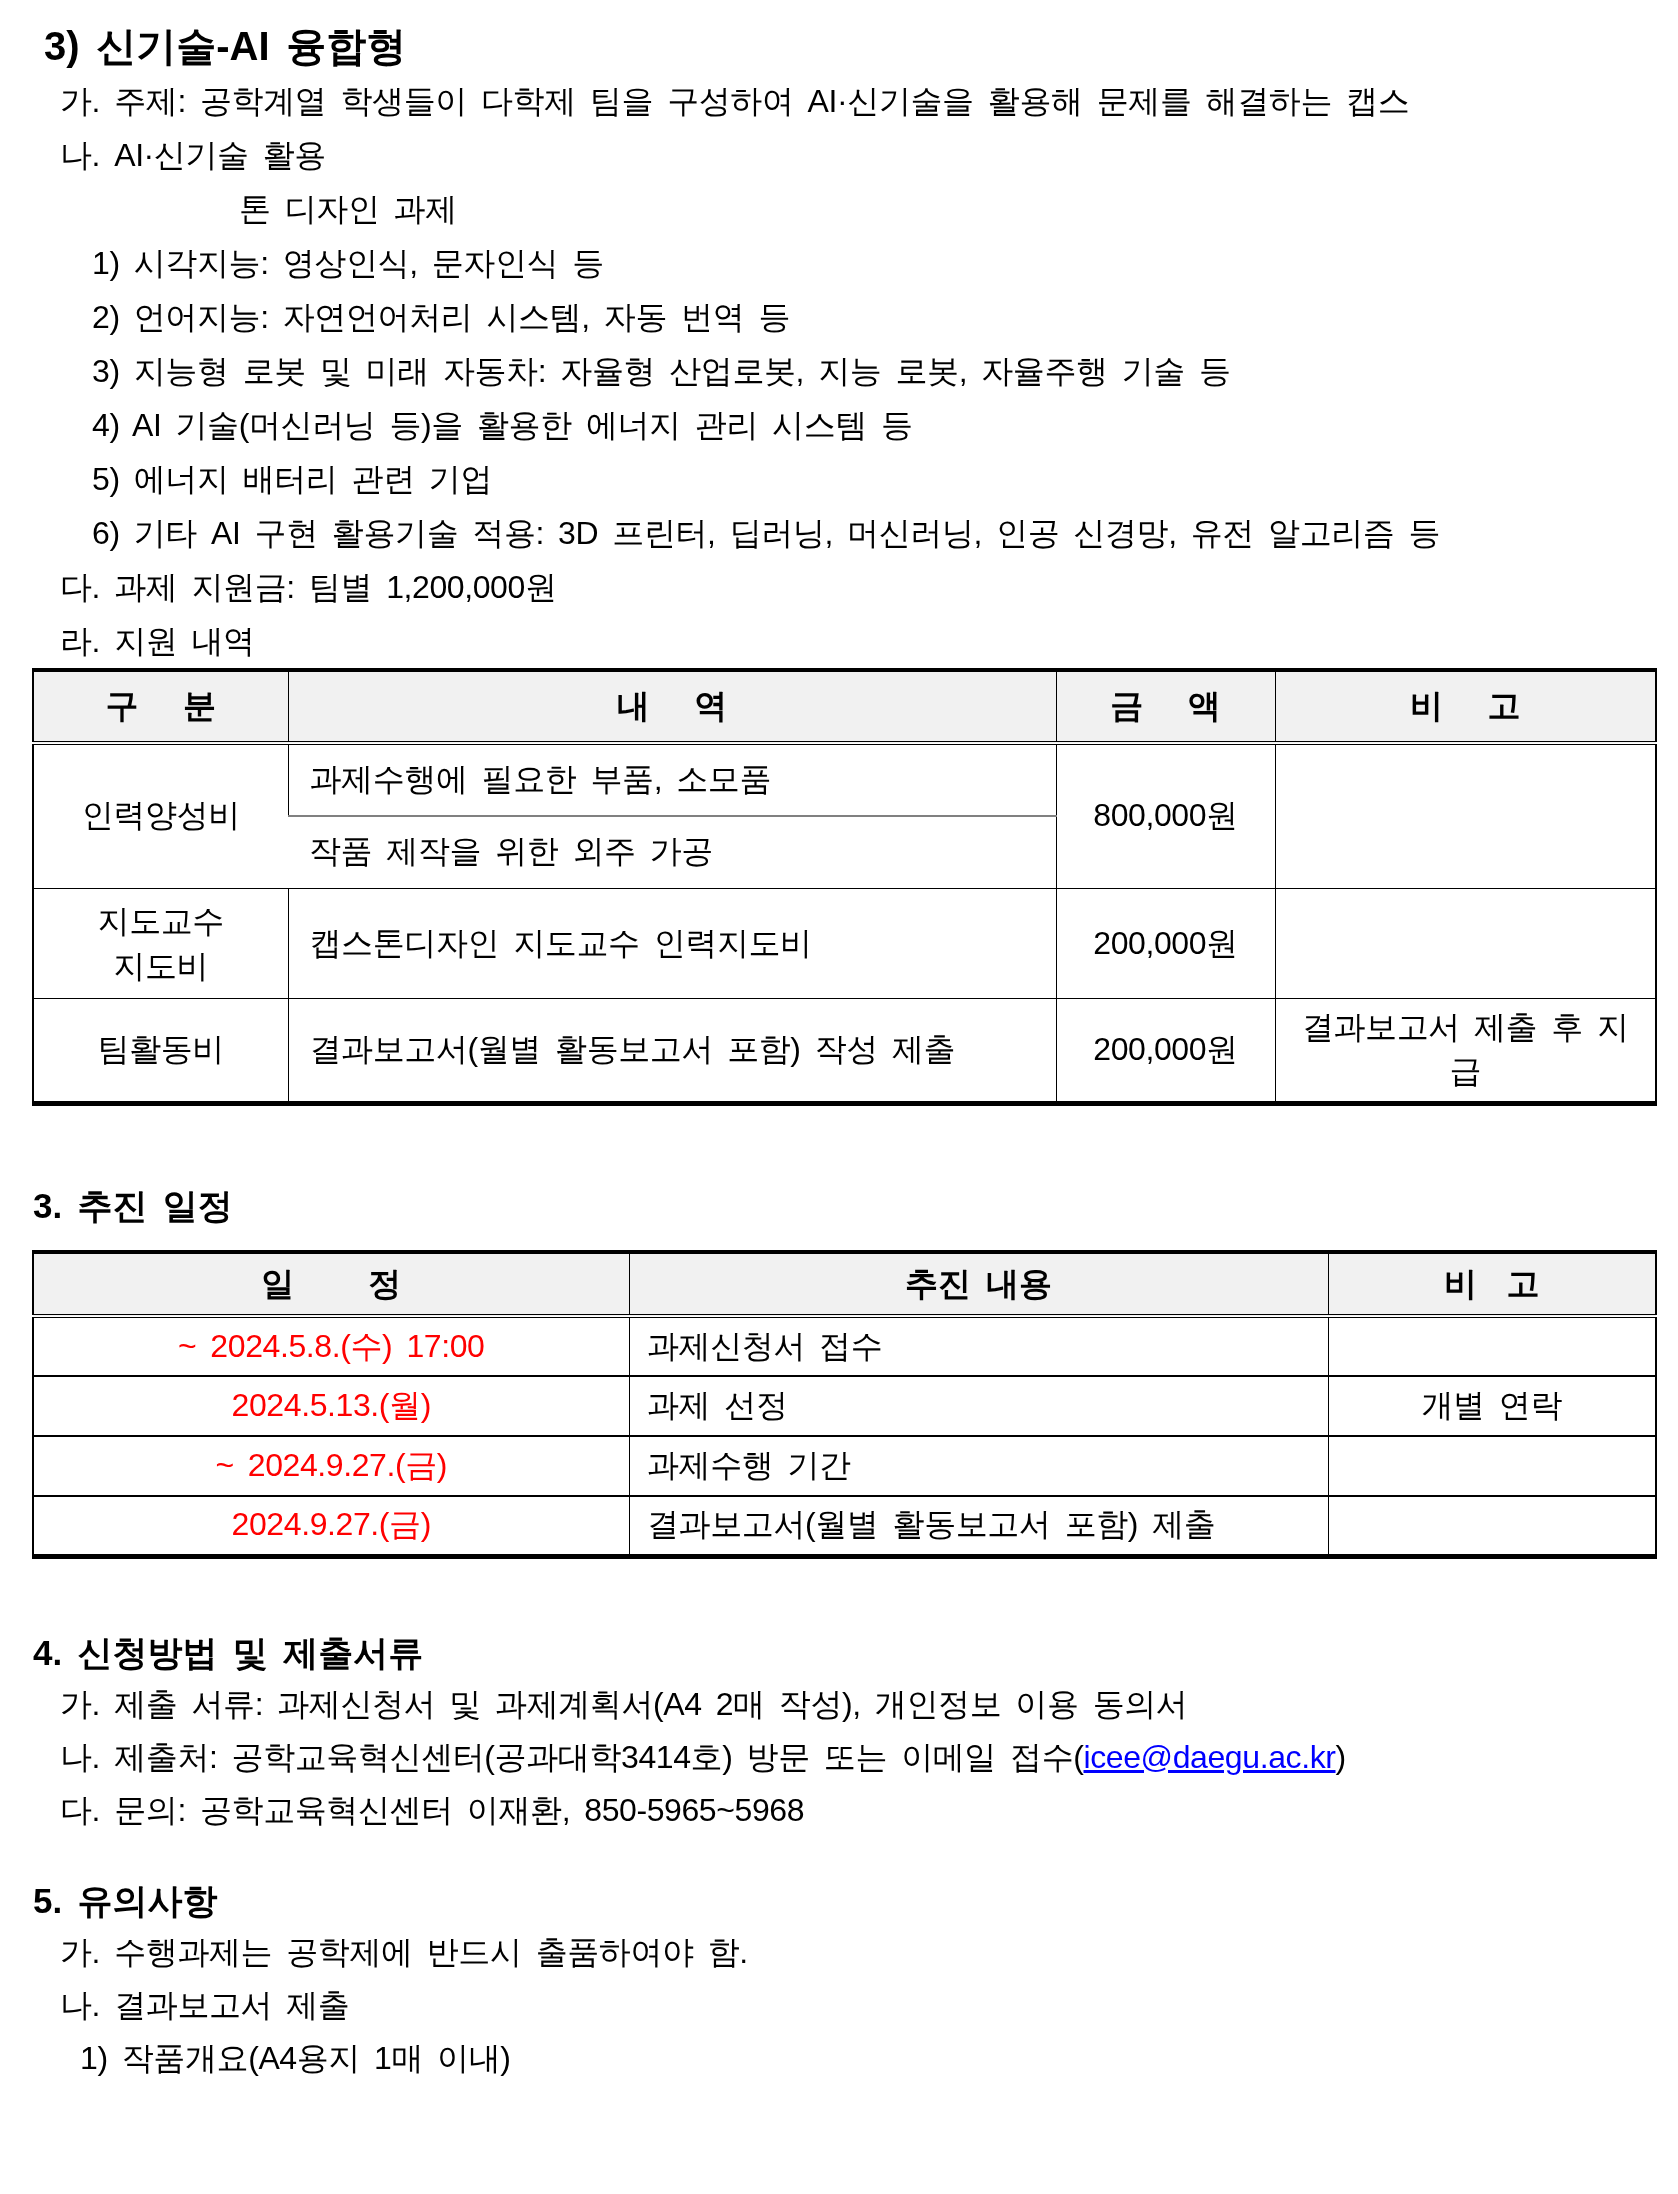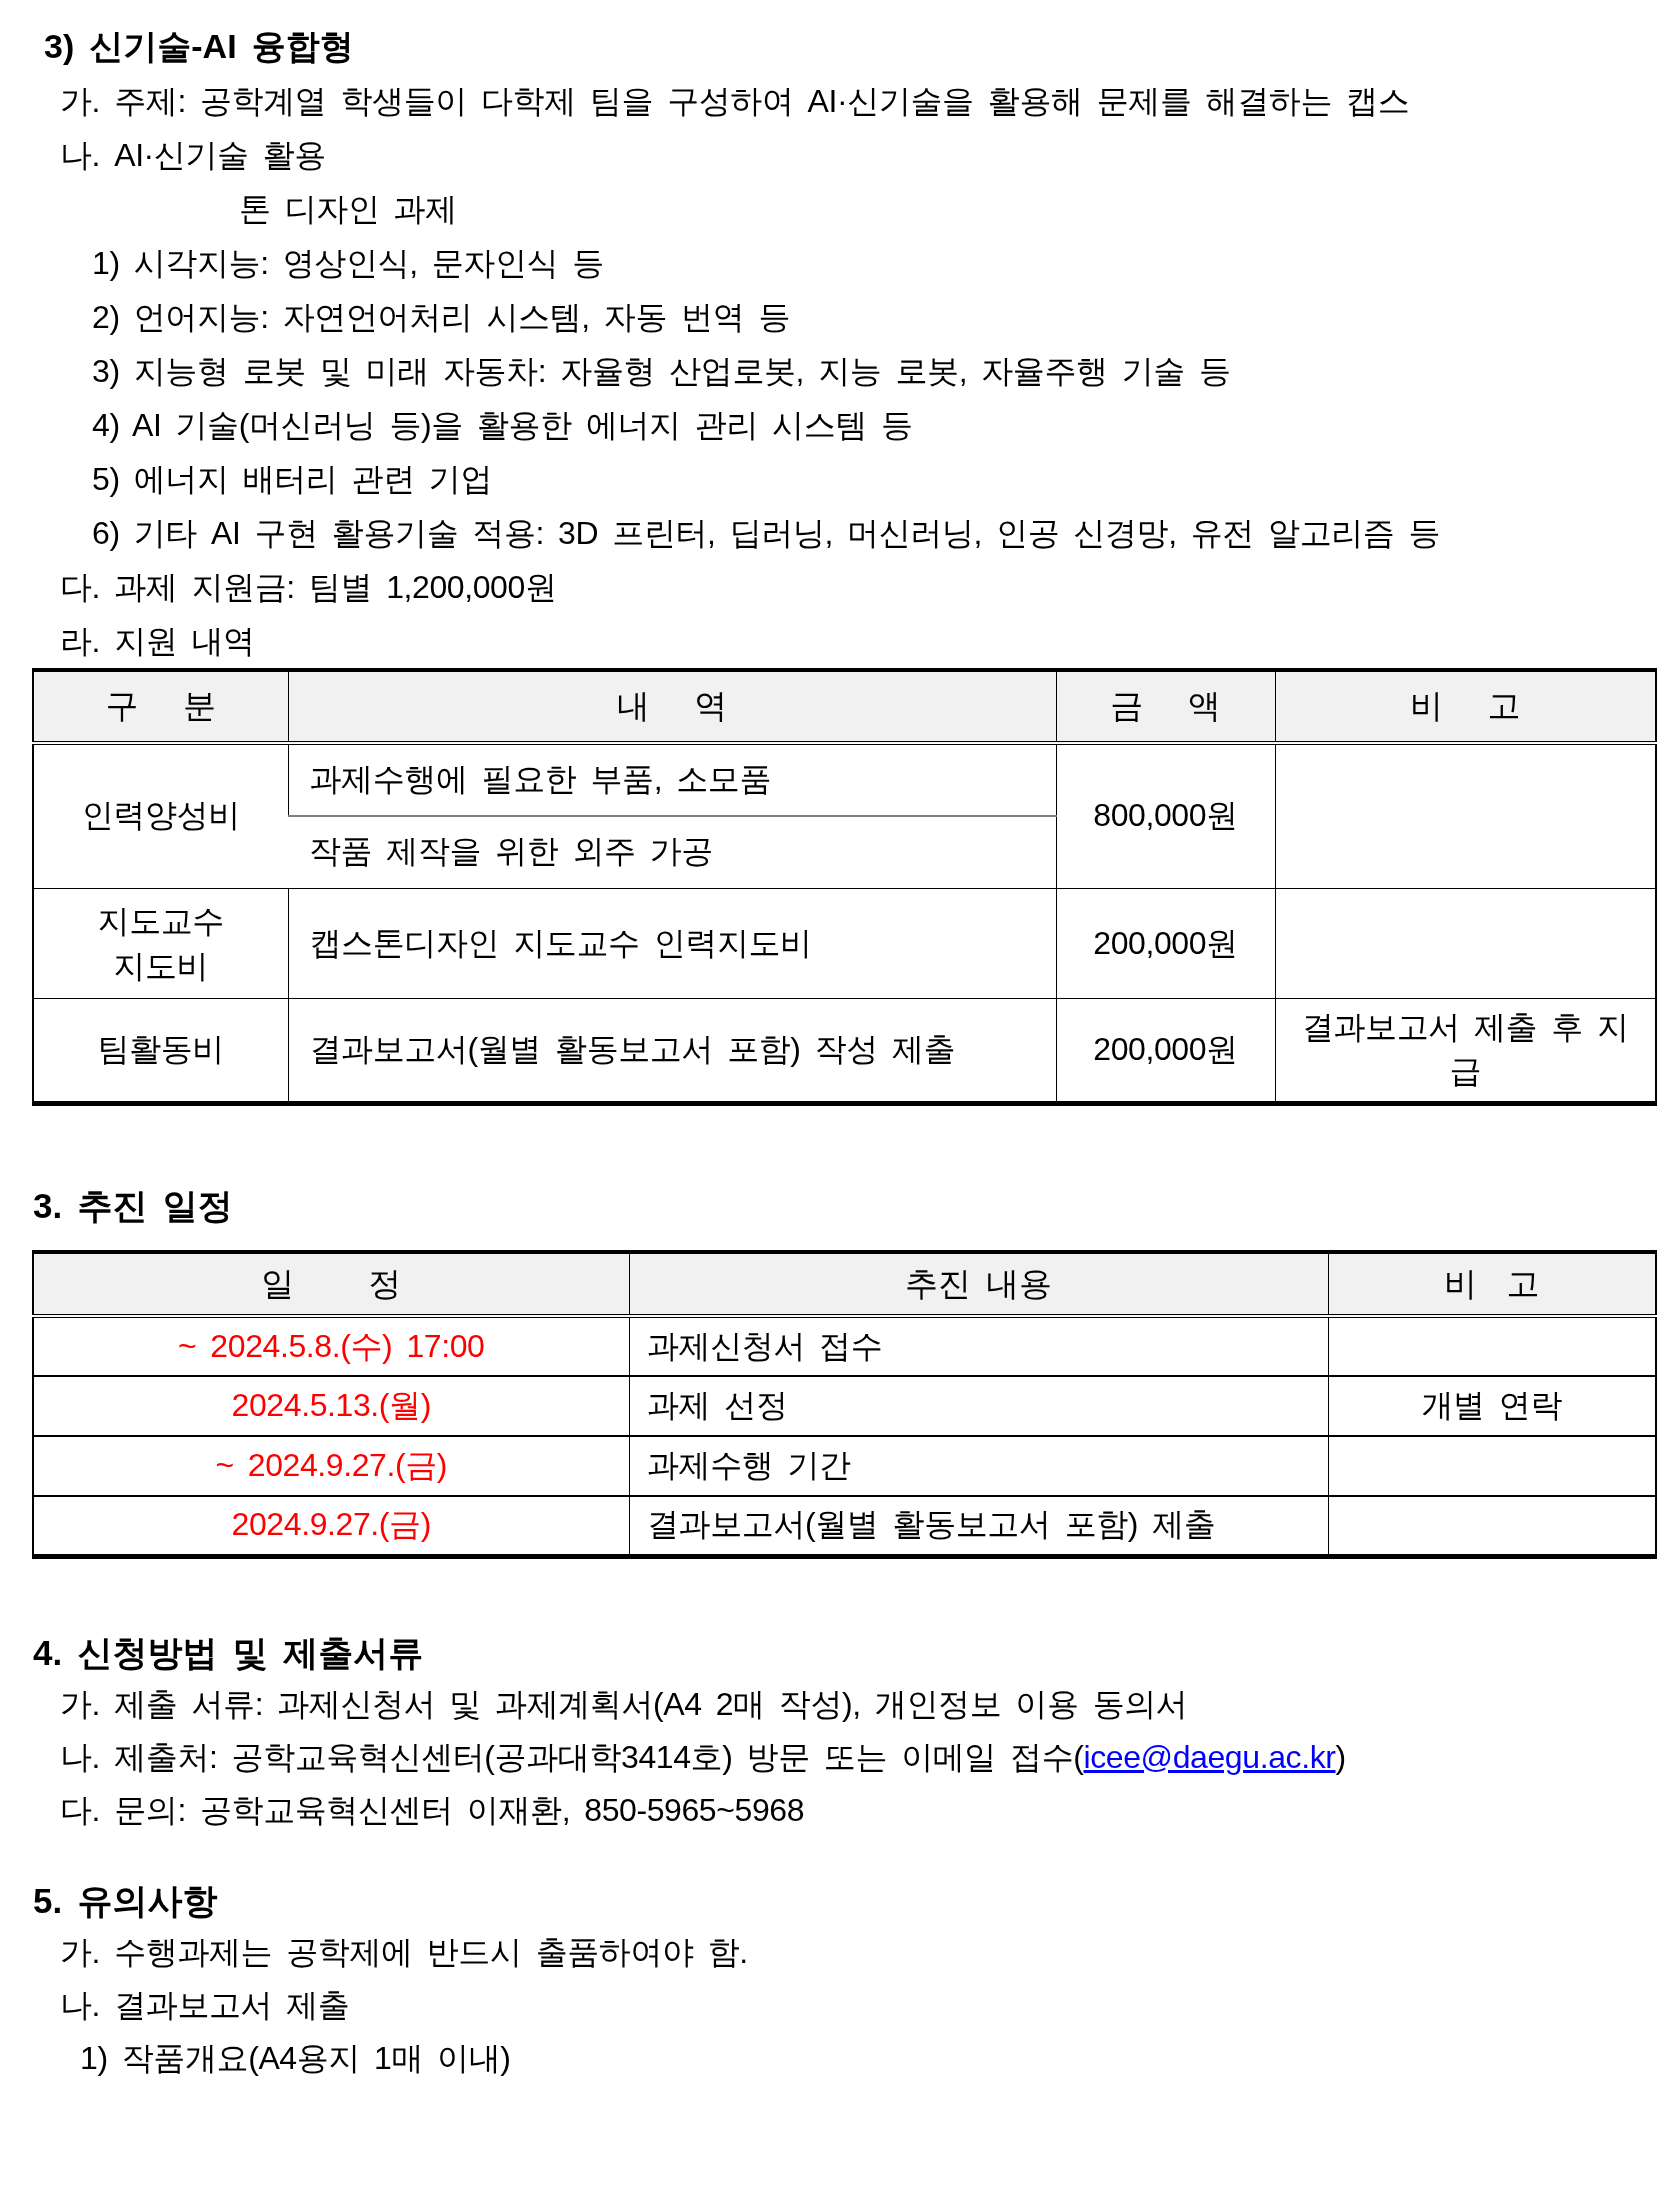--- a/index.html
+++ b/index.html
@@ -7,33 +7,33 @@
     width:1678px; height:2194px; background:#ffffff; color:#000000;
     font-family:"Liberation Sans","DejaVu Sans",sans-serif;
     font-size:32px; letter-spacing:-0.4px; word-spacing:5.6px;
     overflow:hidden;
   }
   .line { line-height:54px; white-space:nowrap; }
   .sec45-line { line-height:53px; white-space:nowrap; }
 
   
   .intro { padding-top:17.5px; }
-  .intro-heading { font-weight:bold; font-size:34px; line-height:56px; margin-left:44px; letter-spacing:0; }
+  .intro-heading { font-weight:bold; font-size:40px; line-height:56px; margin-left:44px; letter-spacing:0; }
   .ml-ga   { margin-left:60px; }
   .ml-cont { margin-left:239px; }
   .ml-item { margin-left:92px; }
 
   
   table { border-collapse:collapse; table-layout:fixed; width:1623px; margin-left:32px; }
   .t1, .t2 {
     border-left:2.4px solid #000; border-right:2.4px solid #000;
     border-top:4.8px solid #000;  border-bottom:5.6px solid #000;
   }
   th {
-    background:#f1f1f1; font-weight:normal; font-size:33px;
+    background:#f1f1f1; font-weight:bold; font-size:33px;
     text-align:center; white-space:pre; letter-spacing:0;
     border-bottom:4.8px double #000; border-left:1.6px solid #000;
   }
   td { border-left:1.6px solid #000; overflow:hidden;margin-left:48px; }
   th:first-child, td:first-child { border-left:none; }
 
   .t1 tr.hdr   { height:73px; }
   .t1 tr.r1a   { height:73px; }
   .t1 tr.r1b   { height:73px; }
   .t1 tr.r2    { height:110px; }

